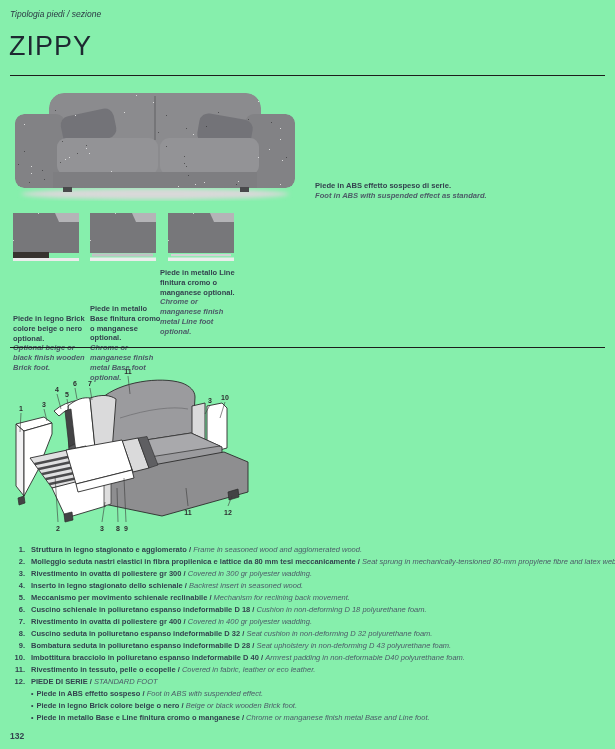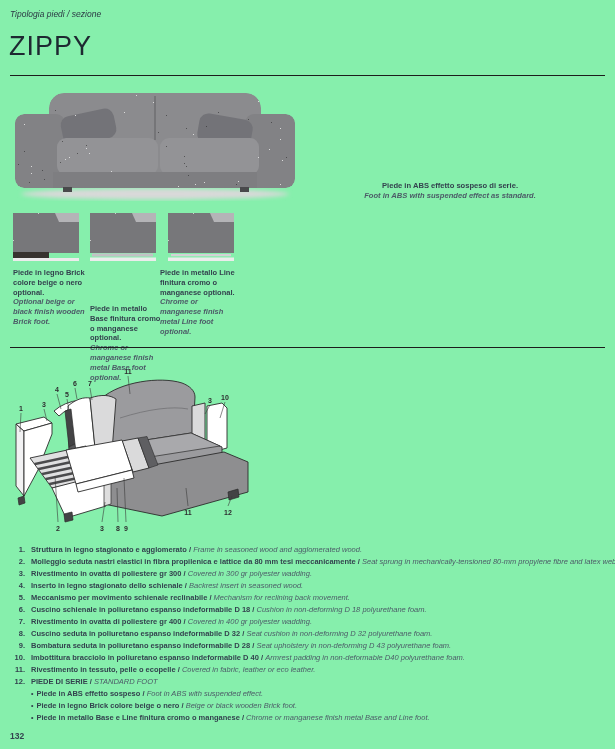--- a/index.html
+++ b/index.html
@@ -7,27 +7,27 @@
     position:relative;width:615px;height:749px;background:#86efac;
     font-family:"Liberation Sans",sans-serif;overflow:hidden;color:#33424e;
   }
   .breadcrumb{position:absolute;left:10px;top:9px;font-size:8.5px;font-style:italic;color:#2b3844;}
   .title{position:absolute;left:9px;top:31px;font-size:27px;font-weight:400;letter-spacing:1px;color:#1e2831;}
   .rule{position:absolute;left:10px;width:595px;border-top:1.6px solid #1c1c1c;height:0;}
   .rule-top{top:75px;}
   .rule-mid{top:347px;}
 
   .hero-photo{position:absolute;left:13px;top:88px;}
-  .hero-caption{position:absolute;left:315px;top:181px;width:270px;font-size:7.6px;line-height:9.6px;text-align:center;}
+  .hero-caption{position:absolute;left:315px;top:181px;width:270px;font-size:7.6px;line-height:9.6px;}
   .cap-it{display:block;font-weight:700;color:#33424e;}
   .cap-en{display:block;font-style:italic;color:#4c5b67;font-weight:bold;}
 
   .thumbs{position:absolute;left:13px;top:213px;}
   .foot-caption{position:absolute;top:268px;width:75px;font-size:7.5px;line-height:9.8px;}
-  .fc-0{left:13px;}.fc-1{left:90px;margin-top:36px;}.fc-2{left:160px;}
+  .fc-0{left:13px;margin-top:46px;}.fc-1{left:90px;margin-top:36px;}.fc-2{left:160px;}
 
   .diagram{position:absolute;left:8px;top:354px;}
   .diagram text{font-family:"Liberation Sans",sans-serif;font-size:7px;font-weight:700;fill:#2d2d2f;text-anchor:middle;}
   .co{stroke:#3a3a3a;stroke-width:0.6;}
   .ln{fill:#ffffff;stroke:#2b2b2b;stroke-width:0.9;stroke-linejoin:round;}
   .lgt{fill:#dadadb;stroke:#2b2b2b;stroke-width:0.9;stroke-linejoin:round;}
   .gry{fill:#9b9b9e;stroke:#2b2b2b;stroke-width:0.9;stroke-linejoin:round;}
   .drk{fill:#434345;stroke:#2b2b2b;stroke-width:0.7;}
 
   .spec-list{position:absolute;left:10px;top:544px;width:602px;font-size:7.5px;line-height:12px;}

